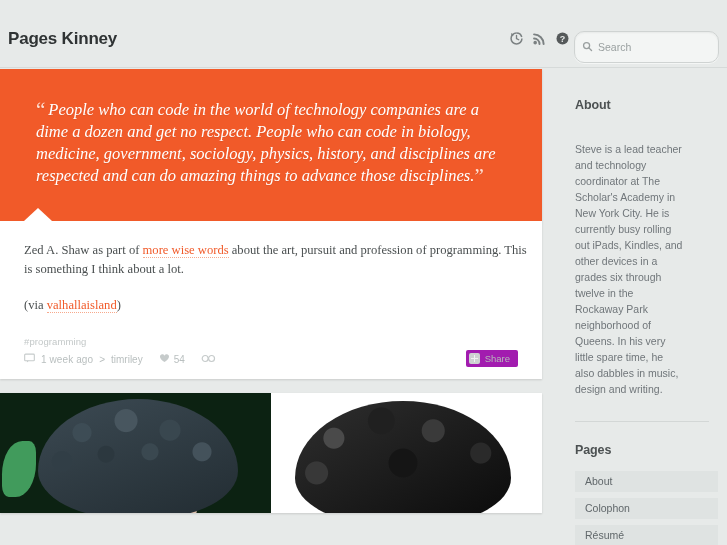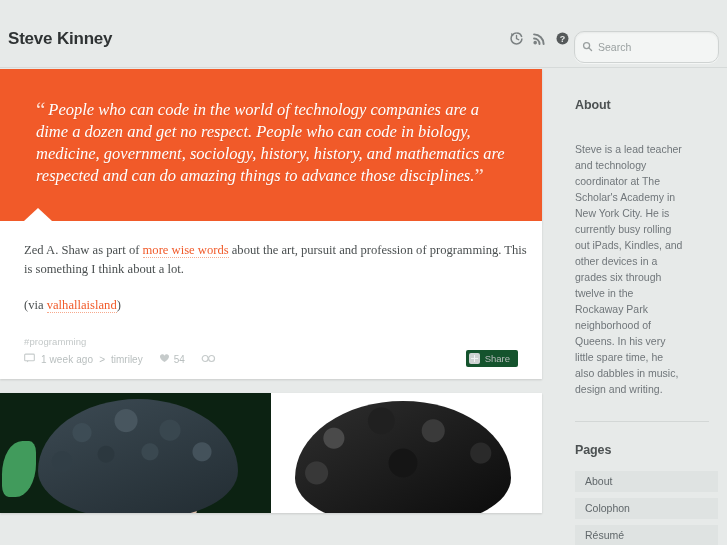--- a/index.html
+++ b/index.html
@@ -176,21 +176,21 @@
     gap: 4px;
     margin-left: 10px;
   }
   #permalink-icon-wrap { margin-left: 10px; }
 
   #share-button {
     position: absolute;
     right: 24px;
     top: 18px;
     height: 17px;
-    background: #14532d;
+    background: #a21caf;
     border-radius: 2px;
     display: flex;
     align-items: center;
     padding: 0 8px 0 3px;
     gap: 5px;
     cursor: pointer;
   }
   #share-plus {
     width: 11px; height: 11px;
     background: #ced2d2;
@@ -314,21 +314,21 @@
     margin-bottom: 6px;
     text-decoration: none;
     cursor: pointer;
   }
 </style>
 </head>
 <body>
 
 <div id="site-header">
 
-  <div id="site-title">Steve Kinney</div>
+  <div id="site-title">Pages Kinney</div>
 
   <div id="header-icons">
 
     <span class="hdr-icon">
       <svg width="15" height="15" viewBox="0 0 16 16">
         <path d="M8 2.2A5.8 5.8 0 1 0 13.8 8" fill="none" stroke="#7b8182" stroke-width="1.6"></path>
         <path d="M8 2.2A5.8 5.8 0 0 1 13.6 6.4" fill="none" stroke="#7b8182" stroke-width="1.6"></path>
         <path d="M2.2 2.0 L2.6 5.2 L5.6 4.3 Z" fill="#7b8182"></path>
         <path d="M8 4.6 V8 L10.4 9.3" fill="none" stroke="#7b8182" stroke-width="1.4" stroke-linecap="round"></path>
       </svg>
@@ -361,21 +361,21 @@
     <input id="search-input" type="text" placeholder="Search" style="">
   </div>
 
 </div>
 
 <div id="content">
 
   <article class="post">
 
     <div id="quote-block">
-      <div id="quote-text"><span id="quote-mark-open">“</span><span>People who can code in the world of technology companies are a dime a dozen and get no respect. People who can code in biology, medicine, government, sociology, history, history, and mathematics are respected and can do amazing things to advance those disciplines.</span><span id="quote-mark-close">”</span></div>
+      <div id="quote-text"><span id="quote-mark-open">“</span><span>People who can code in the world of technology companies are a dime a dozen and get no respect. People who can code in biology, medicine, government, sociology, physics, history, and disciplines are respected and can do amazing things to advance those disciplines.</span><span id="quote-mark-close">”</span></div>
       <div id="quote-tail"></div>
     </div>
 
     <div id="post-body">
       <p><span>Zed A. Shaw as part of </span><a class="inline-link" href="#">more wise words</a><span> about the art, pursuit and profession of programming. This is something I think about a lot.</span></p>
 
 
       <p><span>(via </span><a class="inline-link" href="#">valhallaisland</a><span>)</span></p>
     </div>
 

